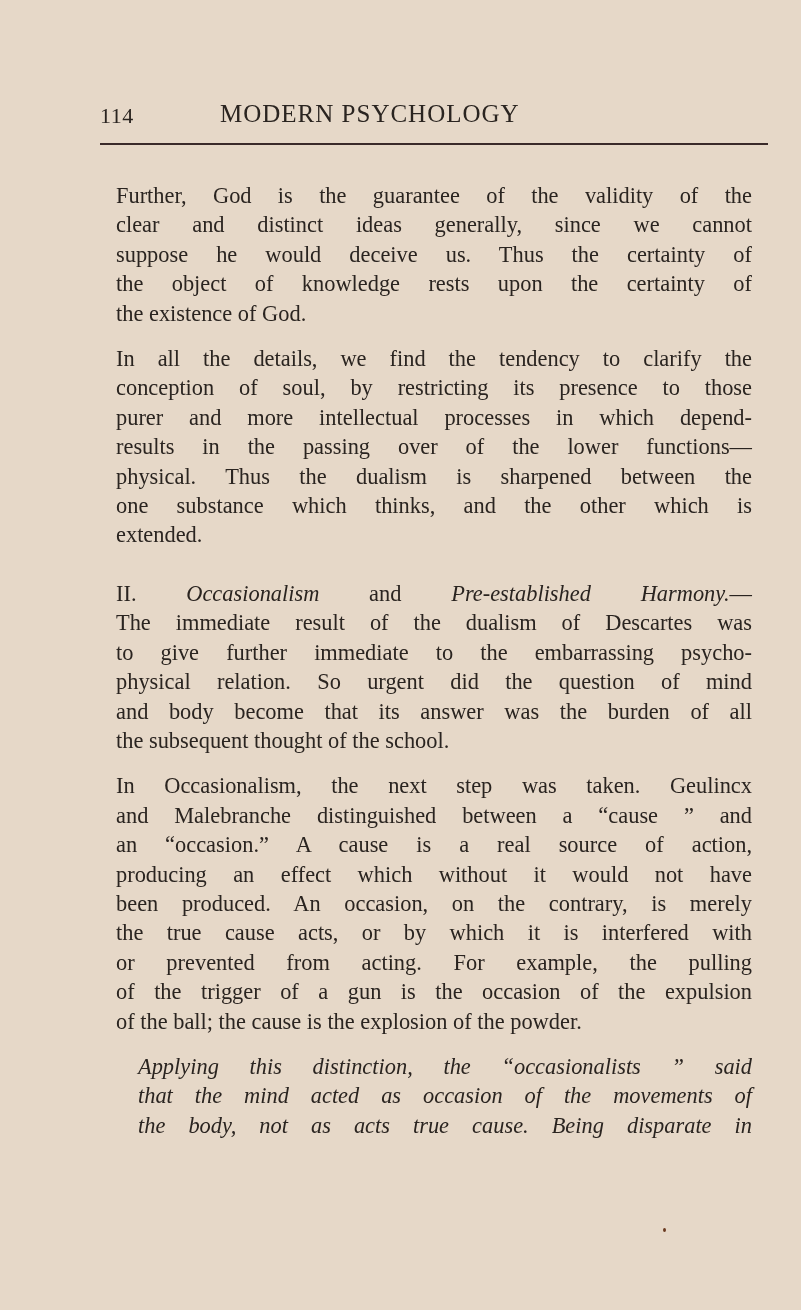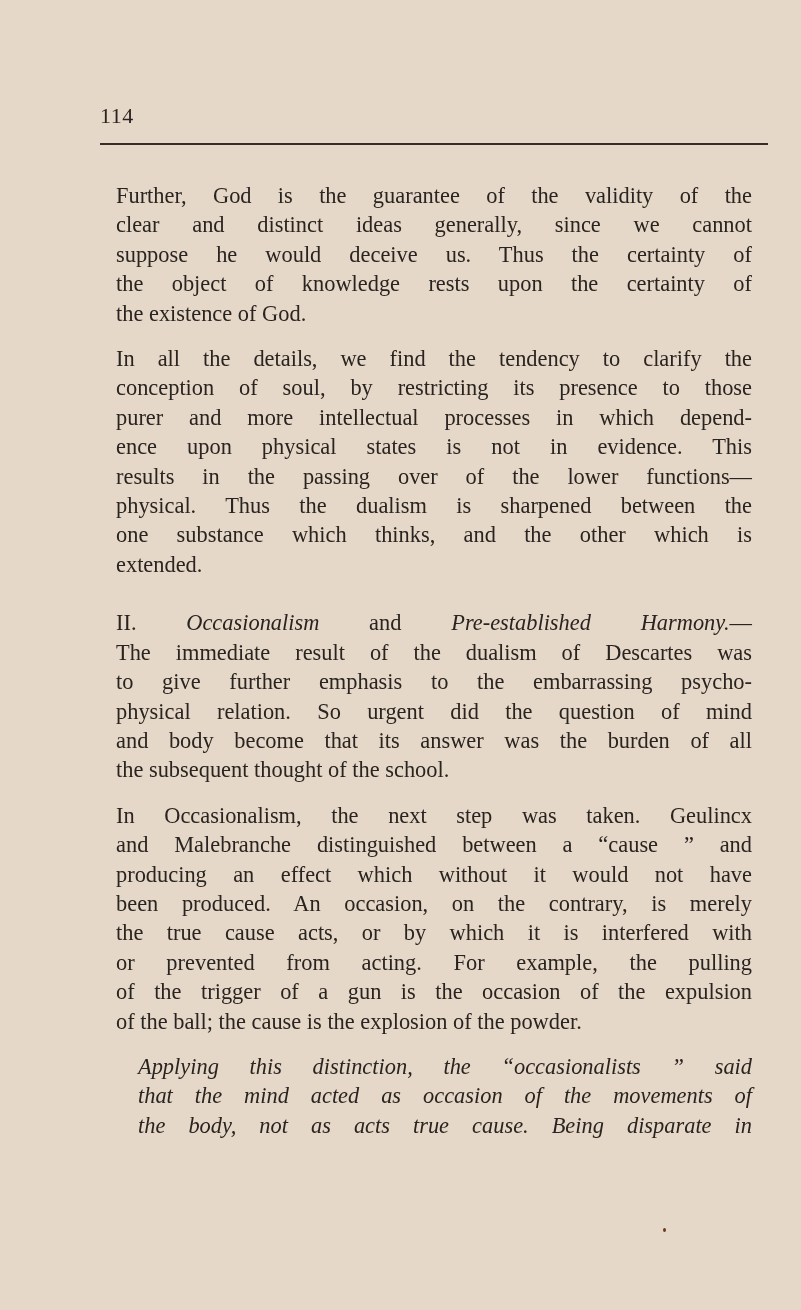--- a/index.html
+++ b/index.html
@@ -41,55 +41,56 @@
     position: absolute; left: 658px; top: 1228px; width: 3px; height: 4px;
     background: #6a3a20; border-radius: 50%;
   }
 </style>
 </head>
 <body>
 
 <div class="page">
   <div class="header">
     <span class="page-number">114</span>
+    <span class="running-head">MODERN PSYCHOLOGY</span>
     <div class="rule"></div>
   </div>
 
   <div class="body-text">
     <div class="para">
       <span class="line">Further, God is the guarantee of the validity of the</span>
       <span class="line">clear and distinct ideas generally, since we cannot</span>
       <span class="line">suppose he would deceive us. Thus the certainty of</span>
       <span class="line">the object of knowledge rests upon the certainty of</span>
       <span class="line last">the existence of God.</span>
     </div>
 
     <div class="para">
       <span class="line">In all the details, we find the tendency to clarify the</span>
       <span class="line">conception of soul, by restricting its presence to those</span>
       <span class="line">purer and more intellectual processes in which depend-</span>
-      <span class="line">ence upon physical states is not in evidence. This</span>
       <span class="line">results in the passing over of the lower functions—</span>
       <span class="line">physical. Thus the dualism is sharpened between the</span>
       <span class="line">one substance which thinks, and the other which is</span>
       <span class="line last">extended.</span>
     </div>
 
     <div class="para gap">
       <span class="line"><span>II.</span> <em class="it">Occasionalism</em> <span>and</span> <em class="it">Pre-established Harmony.</em><span>—</span></span>
       <span class="line">The immediate result of the dualism of Descartes was</span>
-      <span class="line">to give further emphasis to the embarrassing psycho-</span>
+      <span class="line">to give further immediate to the embarrassing psycho-</span>
       <span class="line">physical relation. So urgent did the question of mind</span>
       <span class="line">and body become that its answer was the burden of all</span>
       <span class="line last">the subsequent thought of the school.</span>
     </div>
 
     <div class="para">
       <span class="line">In Occasionalism, the next step was taken. Geulincx</span>
       <span class="line">and Malebranche distinguished between a “cause ” and</span>
+      <span class="line">an “occasion.” A cause is a real source of action,</span>
       <span class="line">producing an effect which without it would not have</span>
       <span class="line">been produced. An occasion, on the contrary, is merely</span>
       <span class="line">the true cause acts, or by which it is interfered with</span>
       <span class="line">or prevented from acting. For example, the pulling</span>
       <span class="line">of the trigger of a gun is the occasion of the expulsion</span>
       <span class="line last">of the ball; the cause is the explosion of the powder.</span>
     </div>
 
     <div class="para indent">
       <span class="line">Applying this distinction, the “occasionalists ” said</span>

